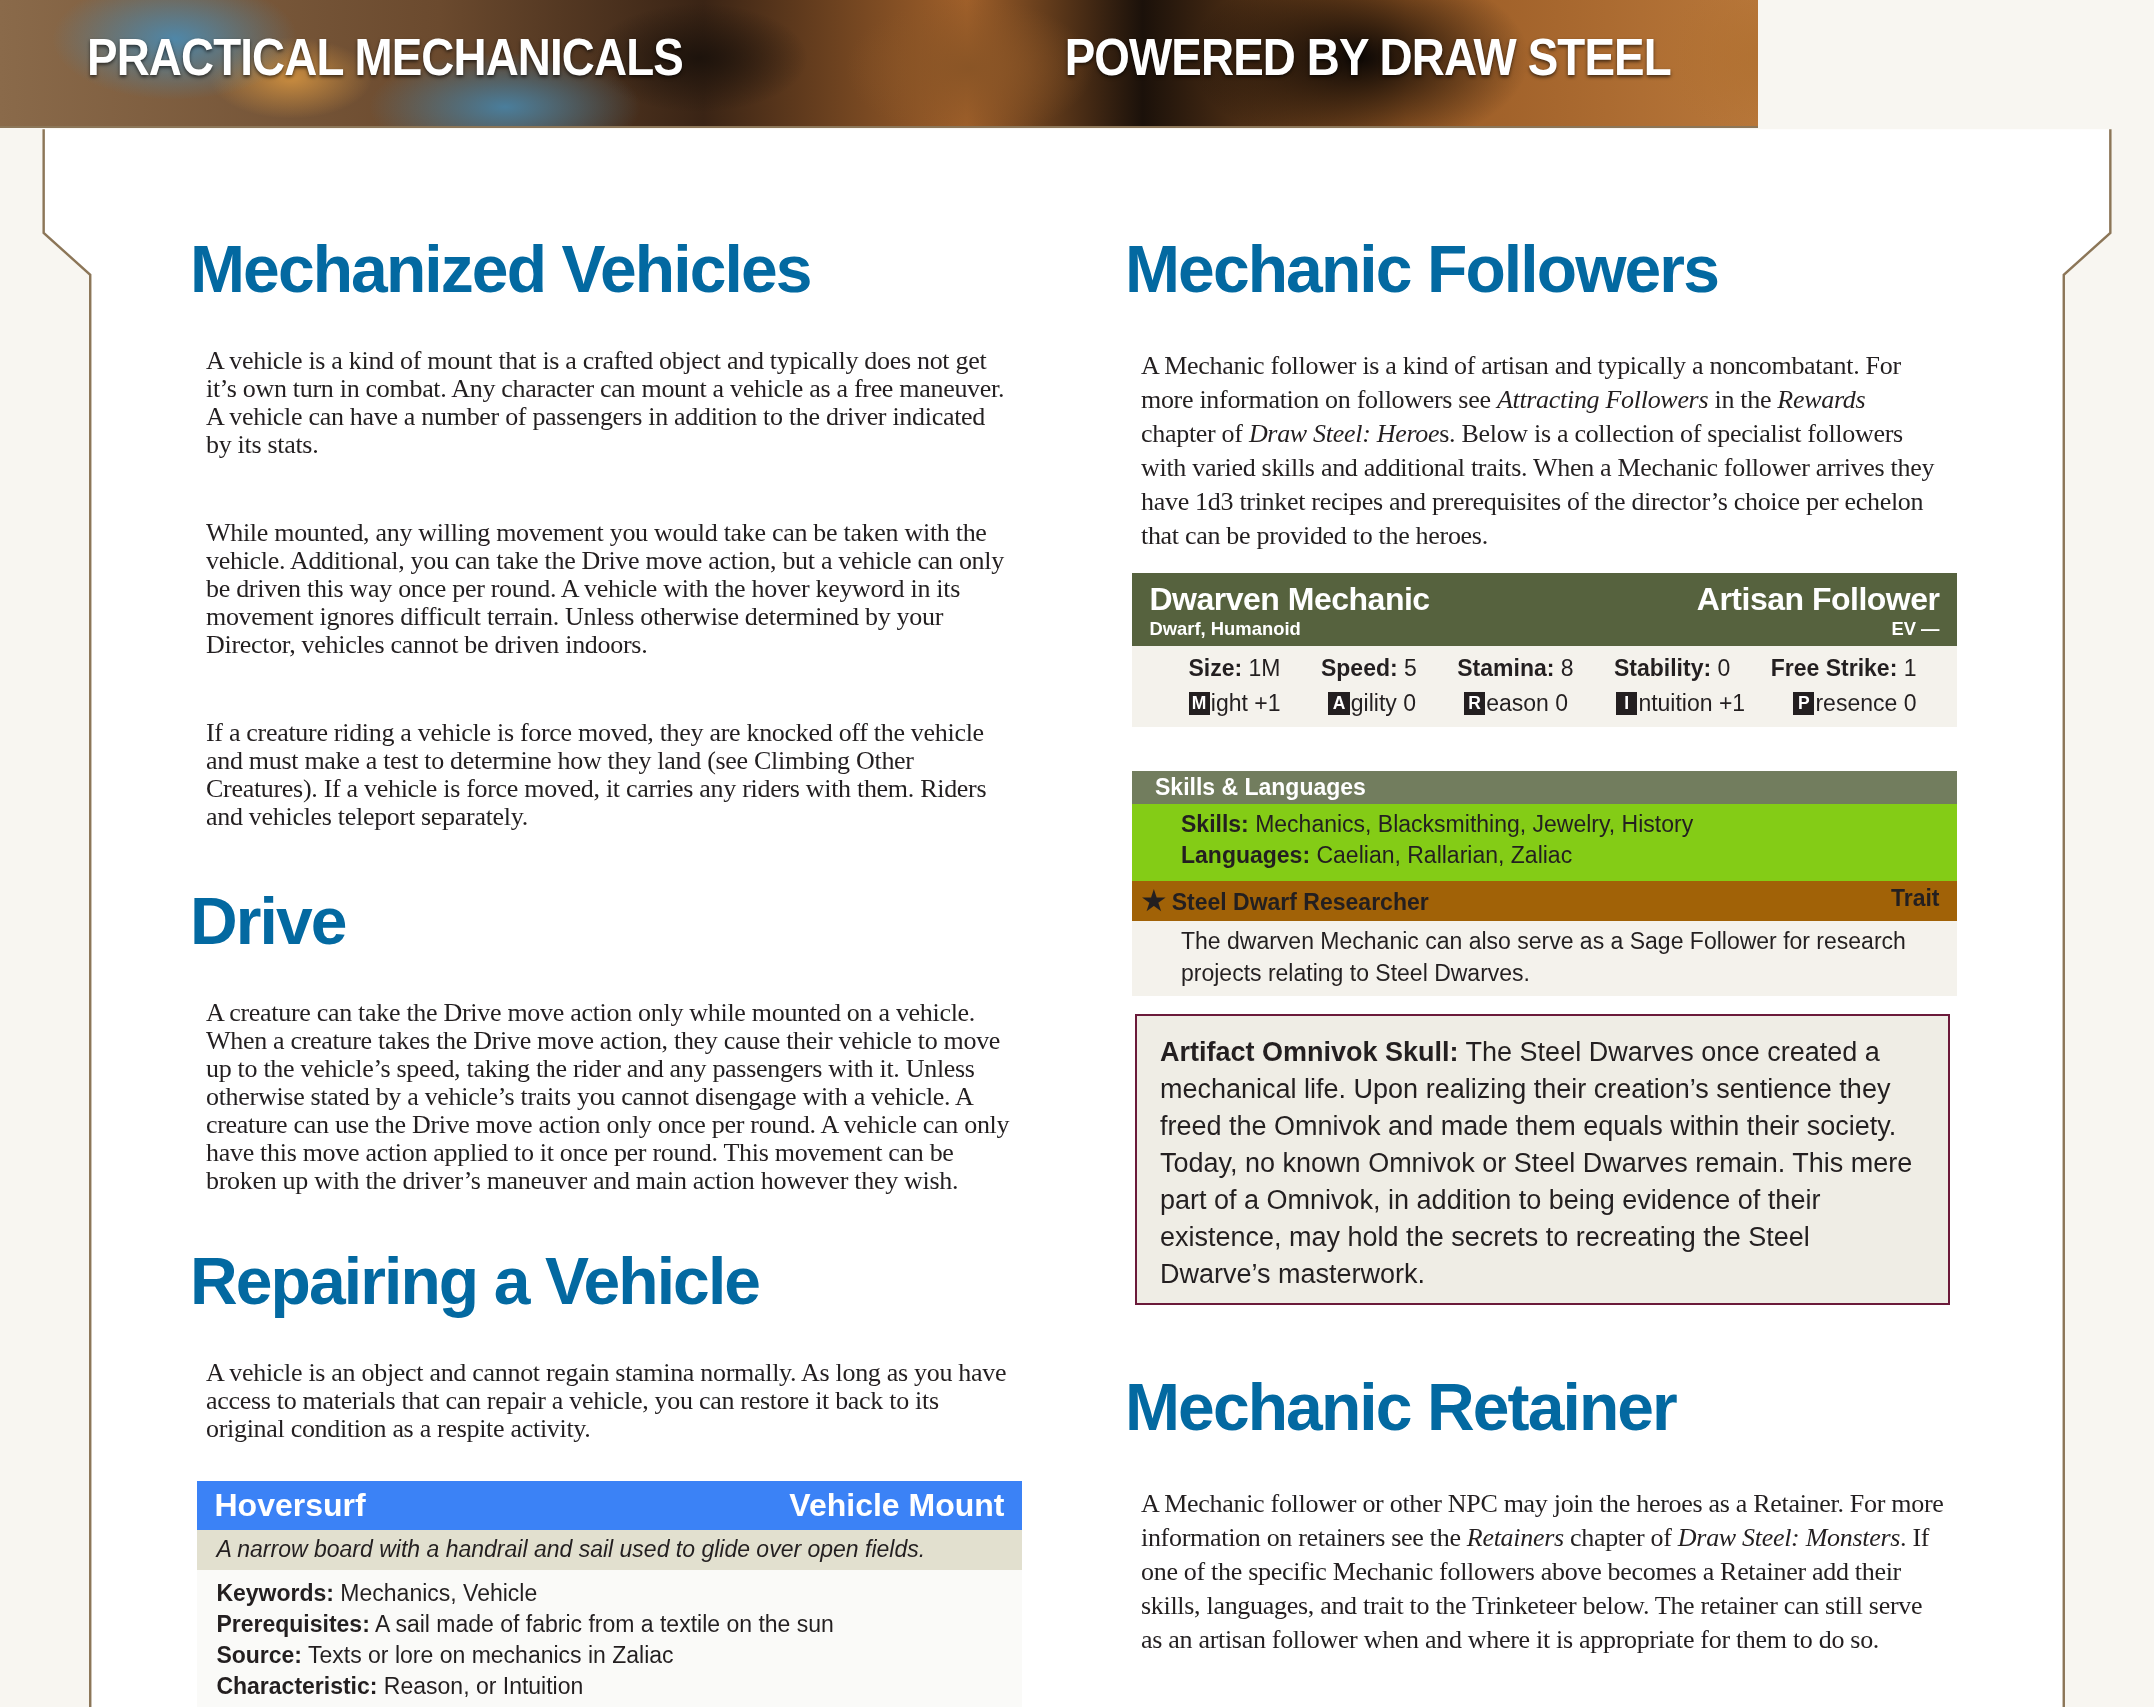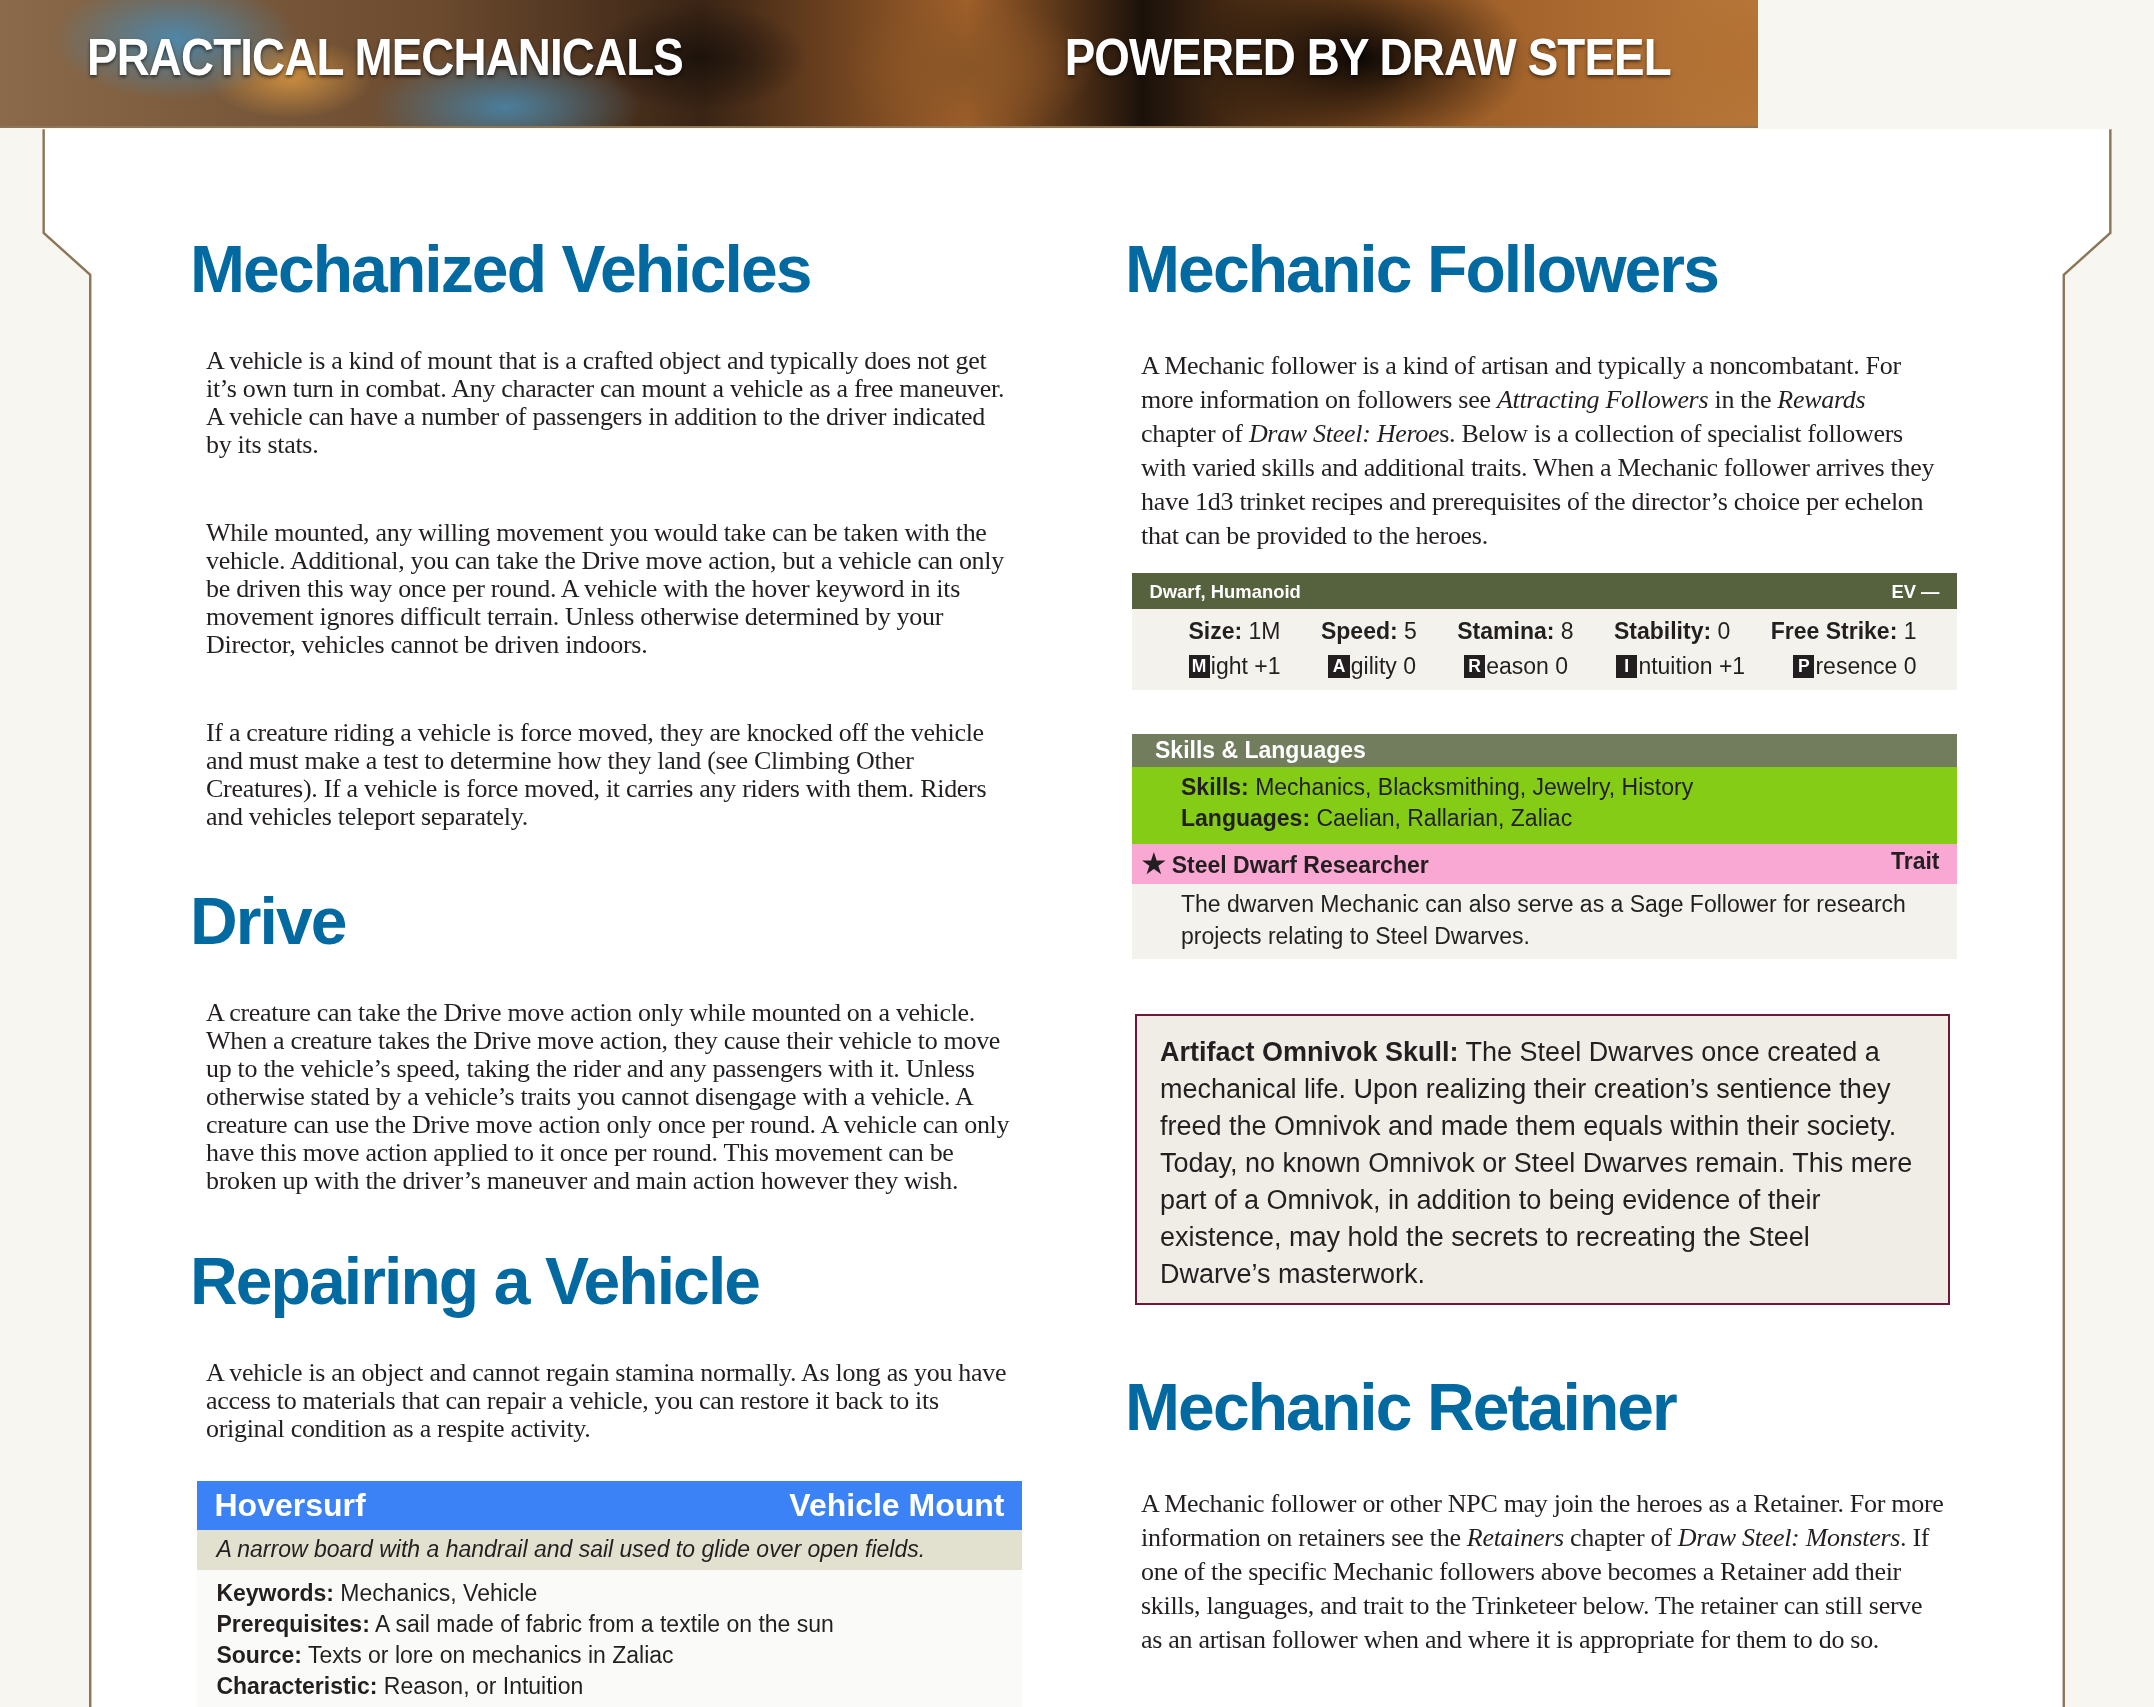--- a/index.html
+++ b/index.html
@@ -55,21 +55,21 @@
   .sb-head { background:#56623e; color:#fff; padding:7.8px 17.5px 5.8px 17.5px; }
   .sb-head-row { display:flex; justify-content:space-between; align-items:baseline; }
   .sb-name { font-size:32px; font-weight:bold; letter-spacing:-0.5px; }
   .sb-sub { font-size:18.4px; font-weight:bold; }
   .sb-stats { background:#f4f2ec; padding:5.8px 17.5px; font-size:23px; }
   .sb-stat-row { display:flex; justify-content:space-between; padding:3.9px 23px 3.9px 39px; }
   .sb-stat-row b { font-weight:bold; }
   .chr-box { display:inline-block; background:#231f20; color:#fff; font-weight:bold; font-size:17.5px; width:21.3px; height:23px; line-height:23px; text-align:center; margin-right:1px; vertical-align:1.9px; }
   .sb-section { background:#727d5e; color:#fff; font-weight:bold; font-size:23px; padding:2.9px 23px;margin-top:44px; }
   .sb-skills { background:#84cc16; padding:5.8px 49px 9.7px 49px; font-size:23px; line-height:31px; }
-  .sb-trait-head { background:#f9a8d4; display:flex; justify-content:space-between; padding:3.9px 17.5px 3.9px 9.7px; font-size:23px; font-weight:bold; }
+  .sb-trait-head { background:#a16207; display:flex; justify-content:space-between; padding:3.9px 17.5px 3.9px 9.7px; font-size:23px; font-weight:bold; }
   .sb-trait-body { background:#f4f2ec; padding:3.9px 49px 7.8px 49px; font-size:23px; line-height:32px; }
 
   .callout {
     position:absolute; left:1135px; top:1014px; width:815px; height:291px;
     box-sizing:border-box; border:2.9px solid #6b1a3a; background:#efede5;
     padding:17.5px 23px; font-family:"Liberation Sans", sans-serif; font-size:27px; line-height:37px;
   }
 
   .vehicle { position:absolute; left:197px; top:1481px; width:825px; font-family:"Liberation Sans", sans-serif; }
   .vh-head { background:#3b82f6; color:#fff; display:flex; justify-content:space-between; padding:5.8px 17.5px 5.8px 17.5px; font-size:32px; font-weight:bold; }
@@ -135,20 +135,24 @@
   <h1>Mechanic Followers</h1>
   <div style="height:27px"></div>
   <p class="body" style="line-height:34px;">
     <span>A Mechanic follower is a kind of artisan and typically a noncombatant. For more information on followers see </span><i>Attracting Followers</i><span> in the </span><i>Rewards</i><span> chapter of </span><i>Draw Steel: Heroe</i><span>s. Below is a collection of specialist followers with varied skills and additional traits. When a Mechanic follower arrives they have 1d3 trinket recipes and prerequisites of the director’s choice per echelon that can be provided to the heroes.</span>
   </p>
 </div>
 
 <div class="statblock" style="left:1132px; top:573px; width:825px;">
   <div class="sb-head">
     <div class="sb-head-row">
+      <span class="sb-name">Dwarven Mechanic</span>
+      <span class="sb-name">Artisan Follower</span>
+    </div>
+    <div class="sb-head-row">
       <span class="sb-sub">Dwarf, Humanoid</span>
       <span class="sb-sub">EV —</span>
     </div>
   </div>
   <div class="sb-stats">
     <div class="sb-stat-row">
       <span><b>Size:</b><span> 1M</span></span>
       <span><b>Speed:</b><span> 5</span></span>
       <span><b>Stamina:</b><span> 8</span></span>
       <span><b>Stability:</b><span> 0</span></span>

